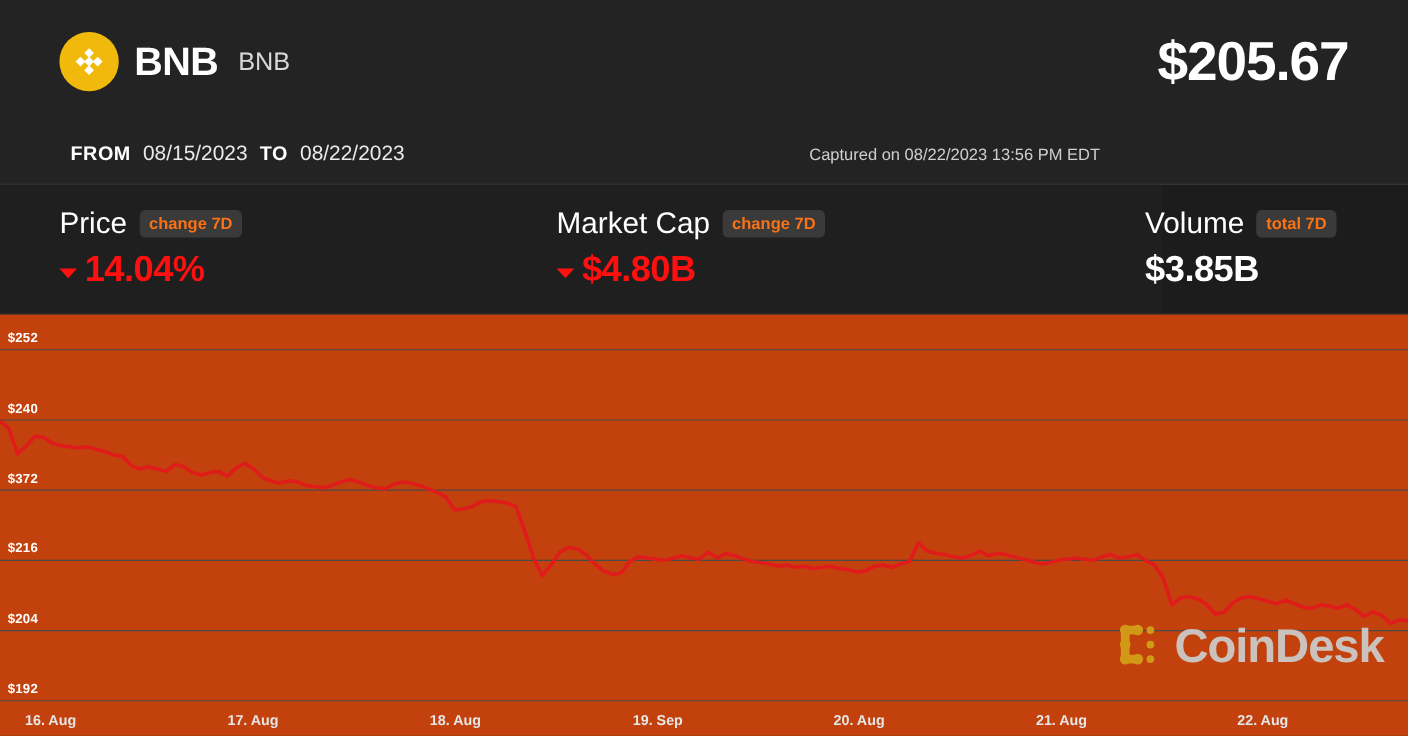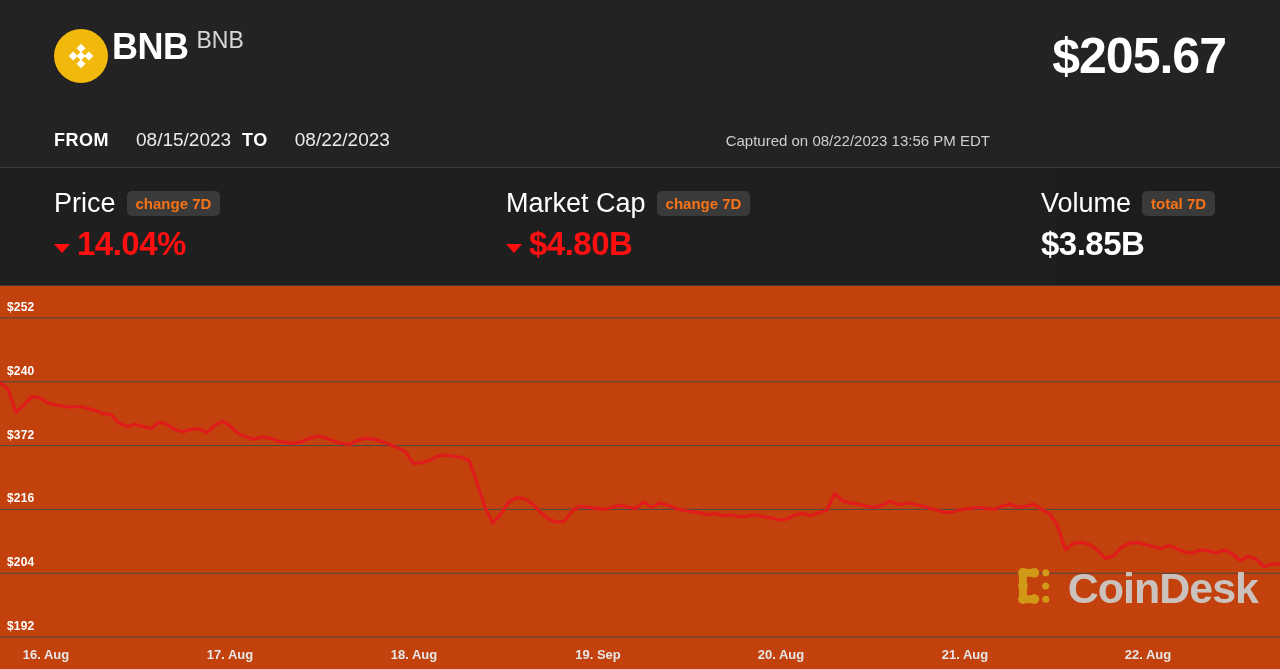--- a/index.html
+++ b/index.html
@@ -13,42 +13,42 @@
 
   
   .header {
     position: absolute; left:0; top:0; width:1280px; height:168px;
     background:#232323;
   }
   .header-top {
     position:absolute; left:0; top:0; width:1280px; height:112px;
     display:flex; align-items:center; padding:0 54px 0 54px;
   }
-  .coin-id { display:flex; gap:4px; }
+  .coin-id { display:flex; align-items:center; gap:14px; }
   .coin-logo { width:54px; height:54px; border-radius:50%; background:#f0b90b;
      display:flex; align-items:center; justify-content:center; flex:none; }
   .coin-symbol {
     color:#ffffff; font-size:36px; font-weight:bold; letter-spacing:-0.5px;
     line-height:1;
   }
   .coin-name {
     color:#d8d8d8; font-size:23px; font-weight:normal; line-height:1;
     margin-left:4px;
   }
   .price-now {
     margin-left:auto; color:#ffffff; font-size:50px; font-weight:bold;
     letter-spacing:-1px; line-height:1;
   }
   .header-dates {
-    position:absolute; left:0; top:112px; width:1044px; height:56px;
+    position:absolute; left:10px; top:112px; width:1044px; height:56px;
     display:flex; align-items:center; padding:0 54px;text-align:right;
   }
   .dates-left { display:flex; align-items:baseline; gap:11px; }
   .date-kw { color:#ffffff; font-size:18px; font-weight:bold; letter-spacing:0.5px;}
-  .date-val { color:#eaeaea; font-size:19px; font-weight:normal;margin-left:16px; }
+  .date-val { color:#eaeaea; font-size:19px; font-weight:normal; }
   .captured { margin-left:auto; color:#cfcfcf; font-size:15px; }
 
   .divider {
     position:absolute; left:0; width:1280px; height:1px; background:#3a3a3a;
   }
   .div-1 { top:167px; }
   .div-2 { top:285px; }
 
   
   .stats {

